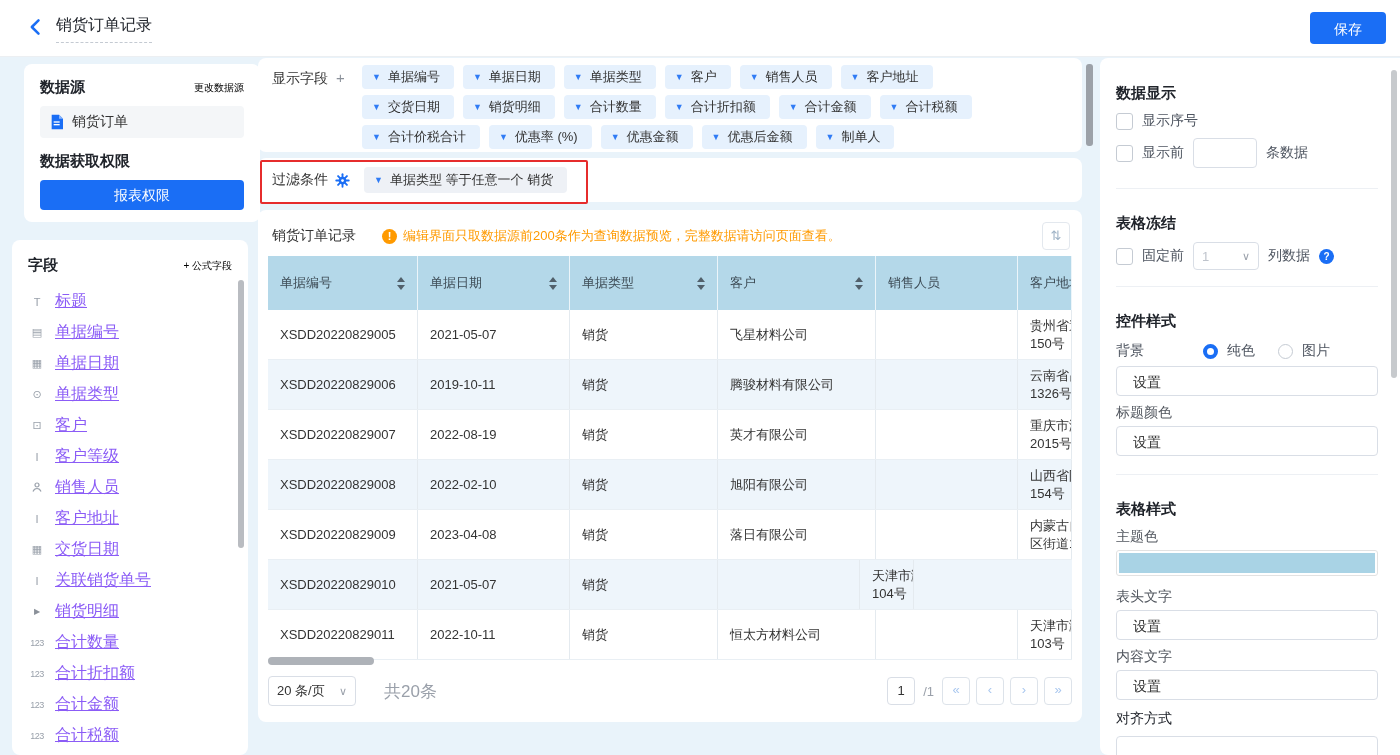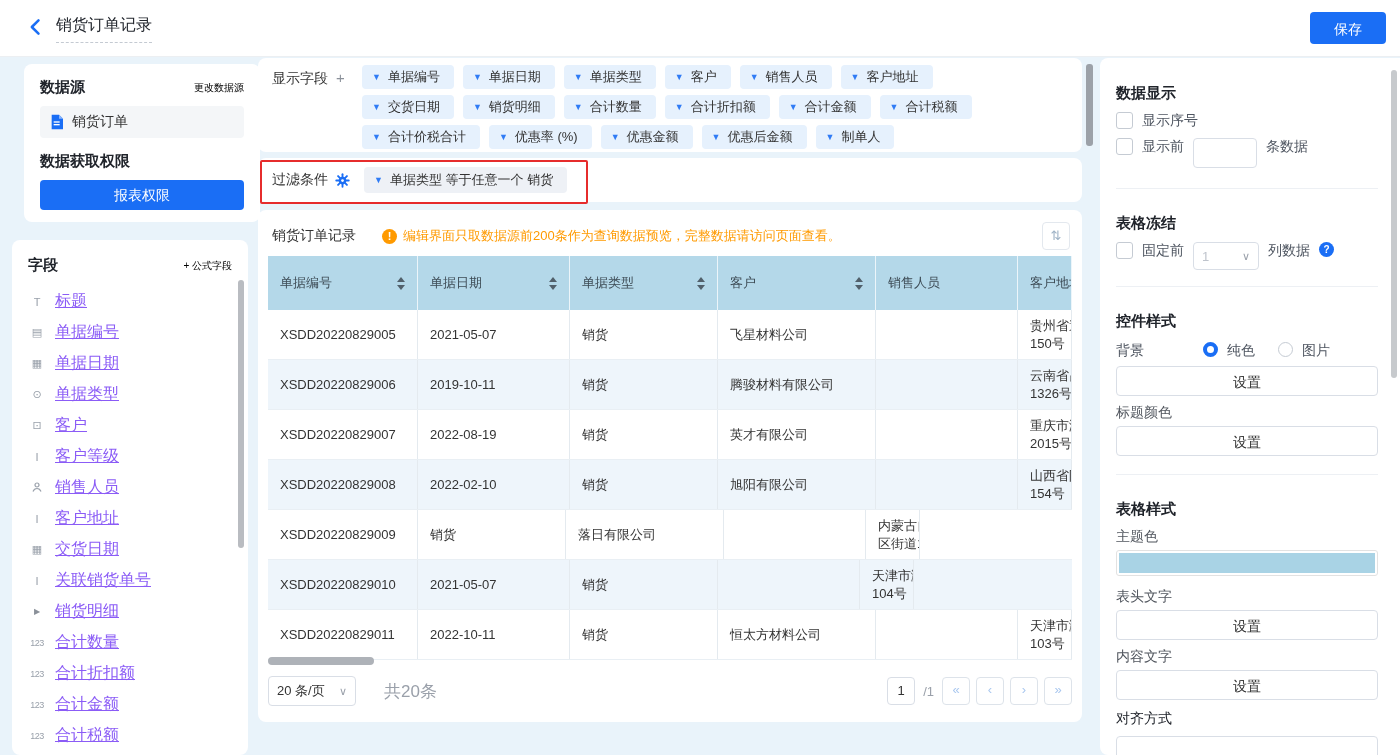--- a/index.html
+++ b/index.html
@@ -56,31 +56,31 @@
   .pager{position:absolute;left:10px;right:10px;top:464px;height:34px;display:flex;align-items:center;}
   .size-select{width:88px;height:30px;border:1px solid #d9dee6;border-radius:4px;display:flex;align-items:center;justify-content:space-between;padding:0 8px;box-sizing:border-box;font-size:13px;color:#333;cursor:pointer;background:#fff;}
   .sel-car{color:#9aa0aa;font-size:11px;}
   .total{margin-left:28px;font-size:17px;color:#9aa0aa;text-align:center;}
   .pager-right{margin-left:auto;display:flex;align-items:center;gap:6px;}
   .page-box{width:26px;height:26px;border:1px solid #d9dee6;border-radius:4px;text-align:center;line-height:26px;font-size:13px;color:#333;background:#fff;}
   .of{font-size:13px;color:#9aa0aa;margin:0 2px;}
   .nav-btn{width:26px;height:26px;border:1px solid #dde3ea;border-radius:4px;text-align:center;line-height:24px;font-size:13px;color:#a9c7ef;background:#fff;cursor:pointer;}
   
   .rp-title{position:absolute;left:16px;font-weight:bold;font-size:15px;color:#20242b;}
-  .rp-row{position:absolute;left:16px;display:flex;align-items:flex-start;gap:9px;}
+  .rp-row{position:absolute;left:16px;display:flex;align-items:center;gap:9px;}
   .lbl{font-size:14px;color:#4e5560;}
   .cbx{width:15px;height:15px;border:1px solid #c5cbd3;border-radius:3px;background:#fff;flex:none;cursor:pointer;}
   .num-input{width:64px;height:30px;border:1px solid #d9dee6;border-radius:4px;box-sizing:border-box;font-size:13px;padding:0 6px;outline:none;}
   .mini-select{width:66px;height:28px;border:1px solid #d9dee6;border-radius:4px;box-sizing:border-box;display:flex;align-items:center;justify-content:space-between;padding:0 8px;font-size:13px;color:#bfc4cc;background:#fff;cursor:pointer;}
   .q-ico{width:15px;height:15px;border-radius:50%;background:#1a6ef5;color:#fff;font-size:10px;font-weight:bold;text-align:center;line-height:15px;cursor:pointer;}
   .hr{position:absolute;left:16px;right:22px;height:1px;background:#edf0f4;}
   .radio{width:15px;height:15px;border-radius:50%;box-sizing:border-box;flex:none;cursor:pointer;}
   .radio.on{border:4.5px solid #1a6ef5;background:#fff;}
   .radio.off{border:1px solid #c5cbd3;background:#fff;}
-  .set-btn{position:absolute;left:16px;width:262px;height:30px;border:1px solid #d9dee6;border-radius:4px;text-align:center;line-height:30px;font-size:14px;color:#333;background:#fff;cursor:pointer;box-sizing:border-box;}
+  .set-btn{position:absolute;left:16px;width:262px;height:30px;border:1px solid #d9dee6;border-radius:4px;text-align:left;line-height:30px;font-size:14px;color:#333;background:#fff;cursor:pointer;box-sizing:border-box;padding-left:16px;}
   .field-lbl{position:absolute;left:16px;font-size:14px;color:#51565e;}
   .swatch{position:absolute;left:16px;width:262px;height:26px;border:1px solid #e2e2e2;border-radius:3px;box-sizing:border-box;padding:2px;background:#fff;cursor:pointer;}
   .swatch-in{width:100%;height:100%;}
   .partial-box{position:absolute;left:16px;width:262px;height:40px;border:1px solid #d9dee6;border-radius:4px;box-sizing:border-box;background:#fff;}
 </style>
 </head>
 <body>
 
 <div class="app">
 
@@ -381,20 +381,21 @@
             <div class="td" style="width: 148px;">销货</div>
             <div class="td" style="width: 158px;">旭阳有限公司</div>
             <div class="td" style="width: 142px;"></div>
             <div class="td addr" style="width: 54px;">
               <span>山西省阳</span>
               <span>154号</span>
             </div>
           </div>
           <div class="tr">
             <div class="td" style="width: 150px;">XSDD20220829009</div>
+            <div class="td" style="width: 152px;">2023-04-08</div>
             <div class="td" style="width: 148px;">销货</div>
             <div class="td" style="width: 158px;">落日有限公司</div>
             <div class="td" style="width: 142px;"></div>
             <div class="td addr" style="width: 54px;">
               <span>内蒙古自</span>
               <span>区街道1</span>
             </div>
           </div>
           <div class="tr alt">
             <div class="td" style="width: 150px;">XSDD20220829010</div>

